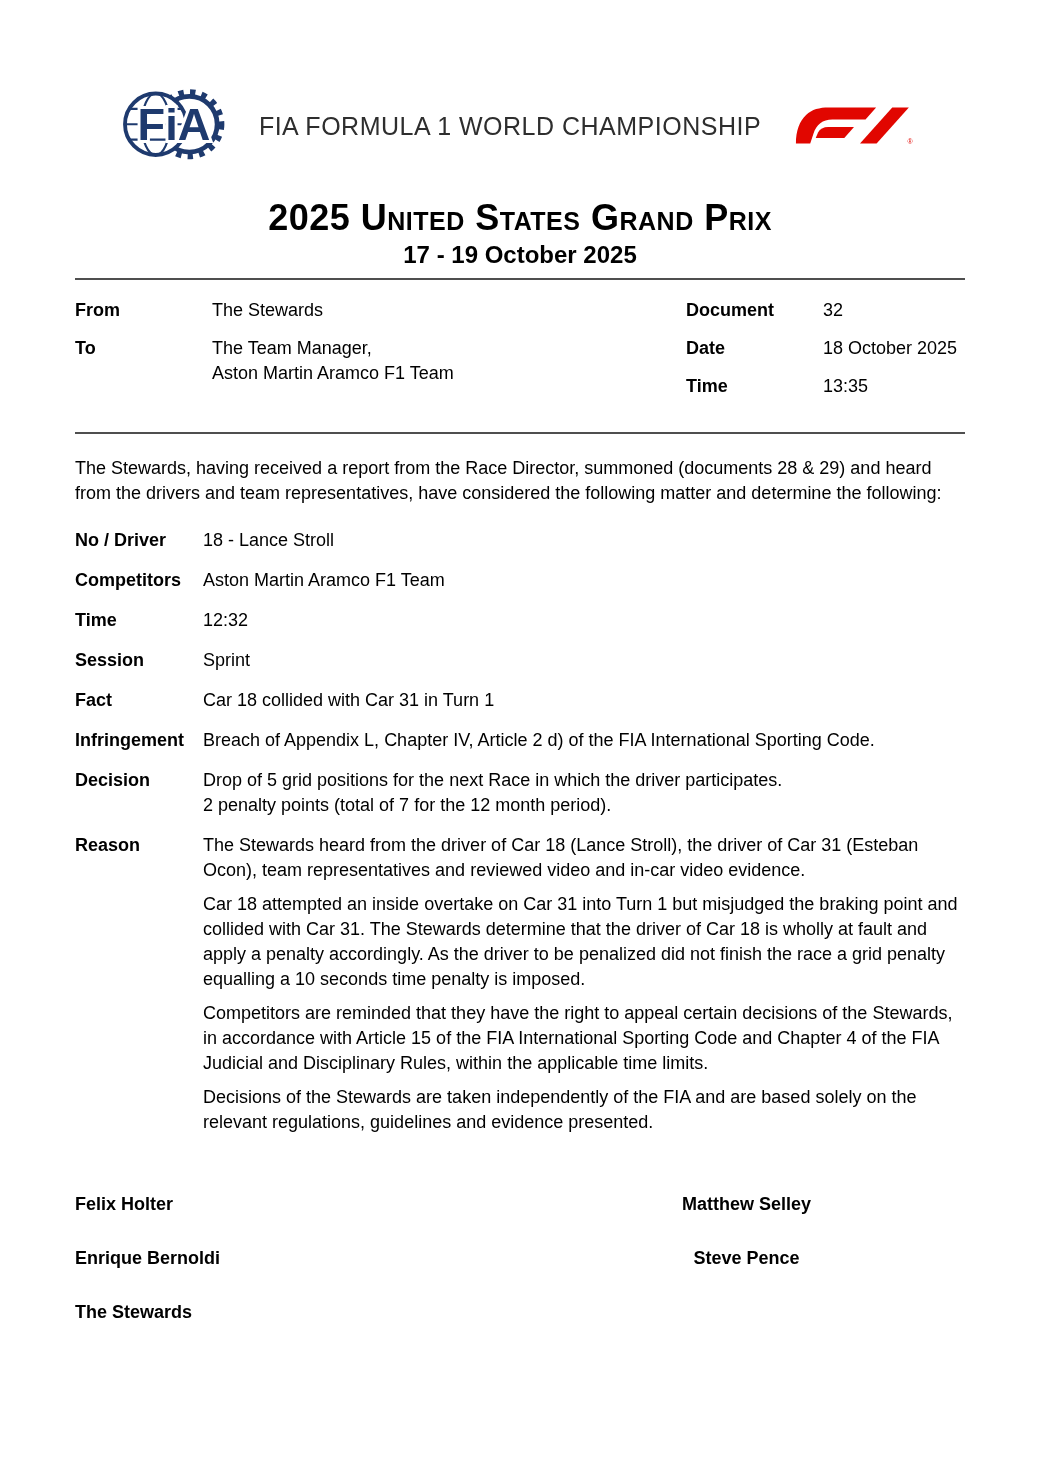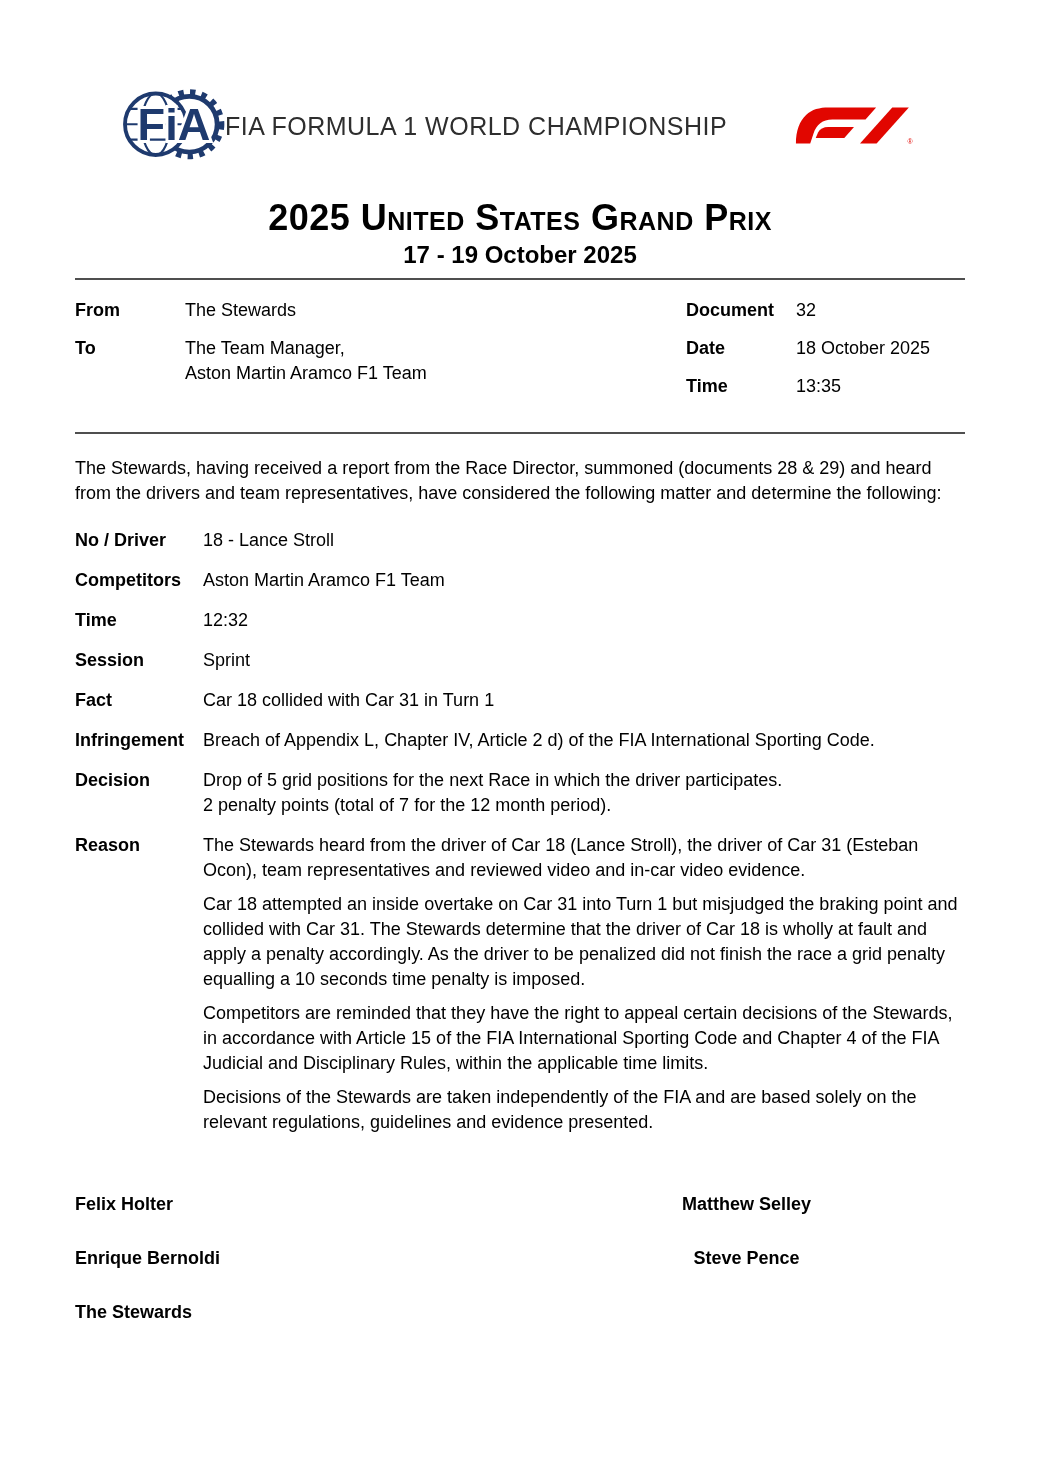--- a/index.html
+++ b/index.html
@@ -21,21 +21,21 @@
   
   .header-row {
     margin-top: 80px;
     height: 106px;
     display: flex;
     align-items: center;
   }
   .fia-logo { margin-left: 46px; flex: 0 0 auto; text-align: right; }
   .championship {
     flex: 1 1 auto;
-    text-align: left;
+    text-align: center;
     font-size: 25px;
     font-weight: 300;
     letter-spacing: 0.5px;
     color: #2e2e2e;
     padding-bottom: 14px;
   }
   .f1-logo { margin-right: 52px; flex: 0 0 auto; position: relative; top: -4px; }
 
   
   .gp-title {
@@ -57,21 +57,21 @@
 
   
   .rule { height: 0; border-top: 2px solid #4f4f4f; }
   .rule-1 { margin-top: 10px; }
   .rule-2 { }
 
   
   .meta { display: flex; padding: 18px 0 20px 0; }
   .meta-left { width: 611px; flex: 0 0 auto; }
   .meta-right { flex: 1 1 auto; }
-  .meta-row { display: flex; margin-bottom: 13px; }
+  .meta-row { display: flex; margin-bottom: 13px; gap: 27px; }
   .meta-label { width: 110px; flex: 0 0 auto; font-weight: bold; }
   .meta-value { flex: 1 1 auto; }
 
   
   .intro { margin-top: 22px; }
 
   
   .details { margin-top: 22px; }
   .detail-row { display: flex; margin-bottom: 15px; }
   .detail-label { width: 128px; flex: 0 0 auto; font-weight: bold; }

